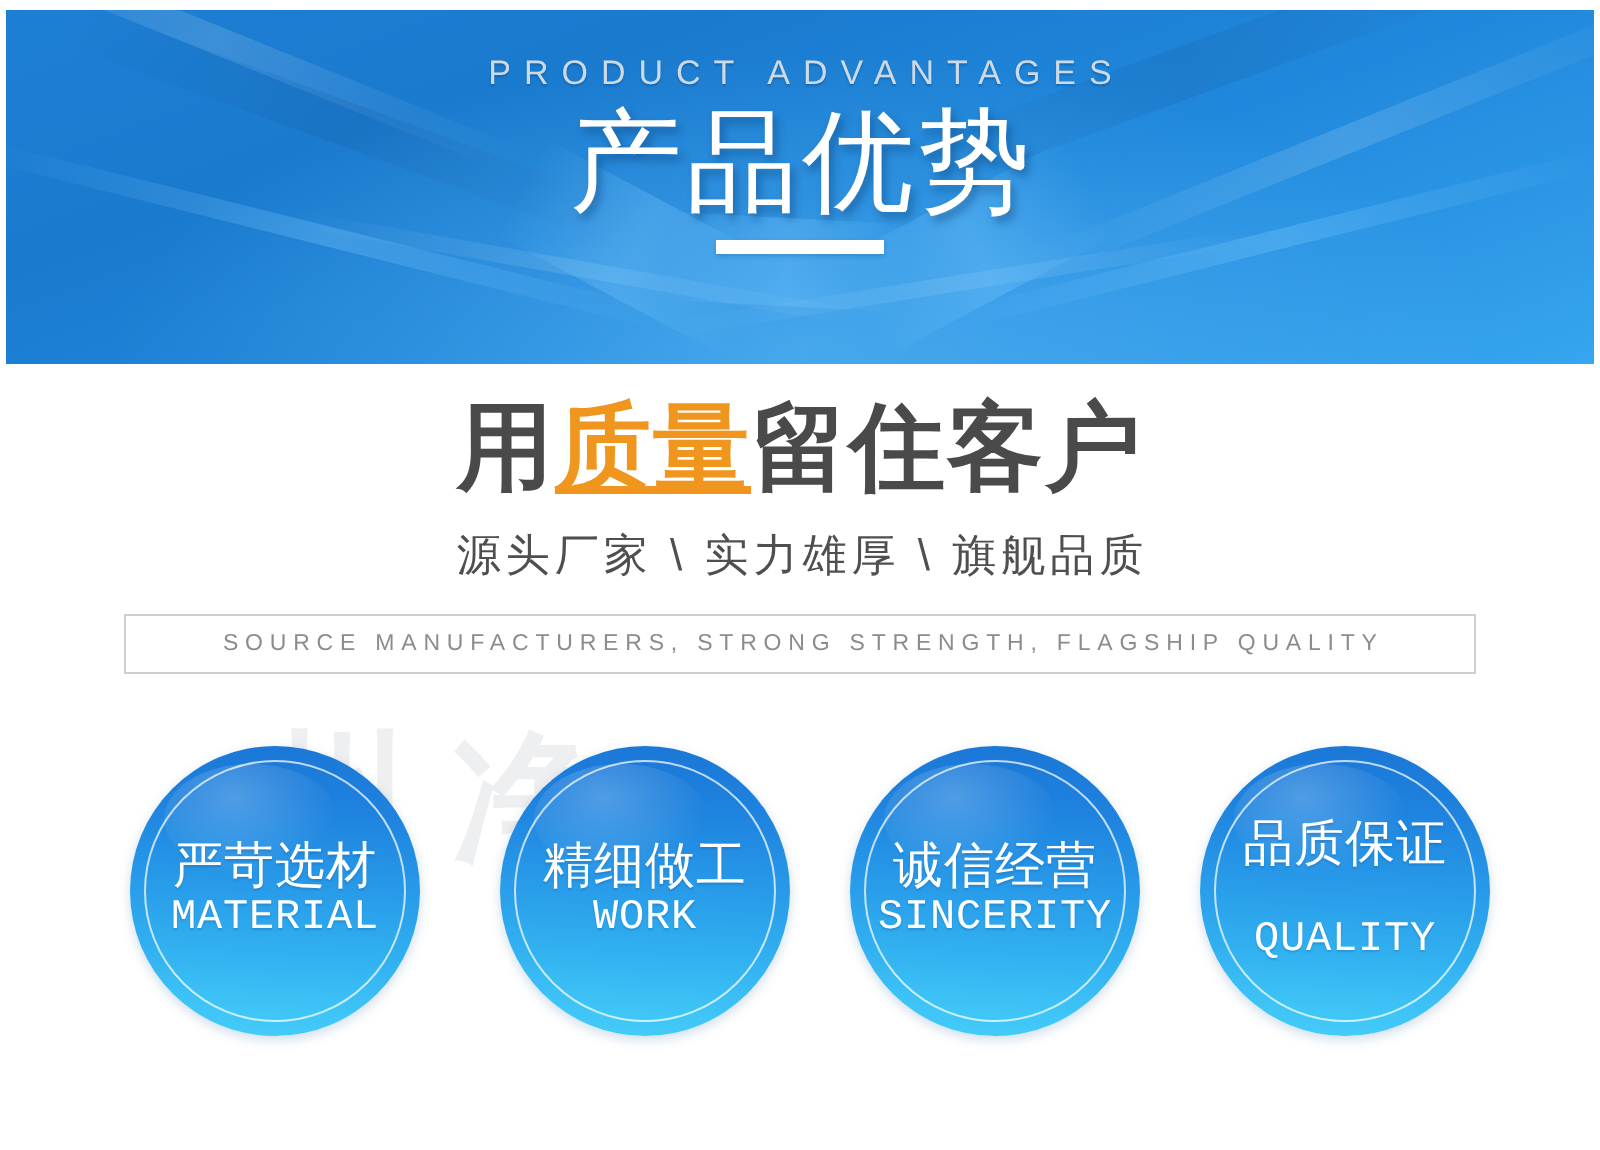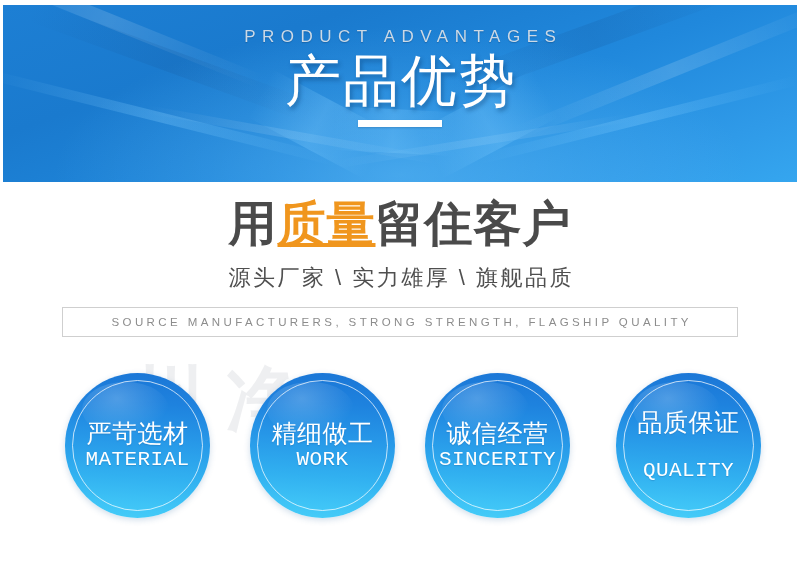--- a/index.html
+++ b/index.html
@@ -215,21 +215,21 @@
     color: #ffffff;
     letter-spacing: 0.4px;
     line-height: 1.15;
     white-space: nowrap;
     text-shadow: 0 1px 1px rgba(20,80,140,0.25);
     font-family: Liberation Mono, monospace;
   }
   .c0 { left: 65px; }
   .c1 { left: 250px; }
   .c2 { left: 425px; }
-  .c3 { left: 616px; gap: 22px; }
+  .c3 { left: 600px; gap: 22px; }
 </style>
 </head>
 <body>
 
 <div class="banner">
   <div class="banner-rays">
     <div class="ray" style="left:-60px;  top:8px;   width:330px; height:14px;  transform:rotate(22deg);"></div>
     <div class="ray c" style="left:20px;   top:46px;  width:300px; height:22px;  transform:rotate(20deg);"></div>
     <div class="ray b" style="left:-20px;  top:108px; width:360px; height:10px;  transform:rotate(14deg);"></div>
     <div class="ray" style="left:140px;  top:126px; width:300px; height:8px;   transform:rotate(10deg);"></div>

